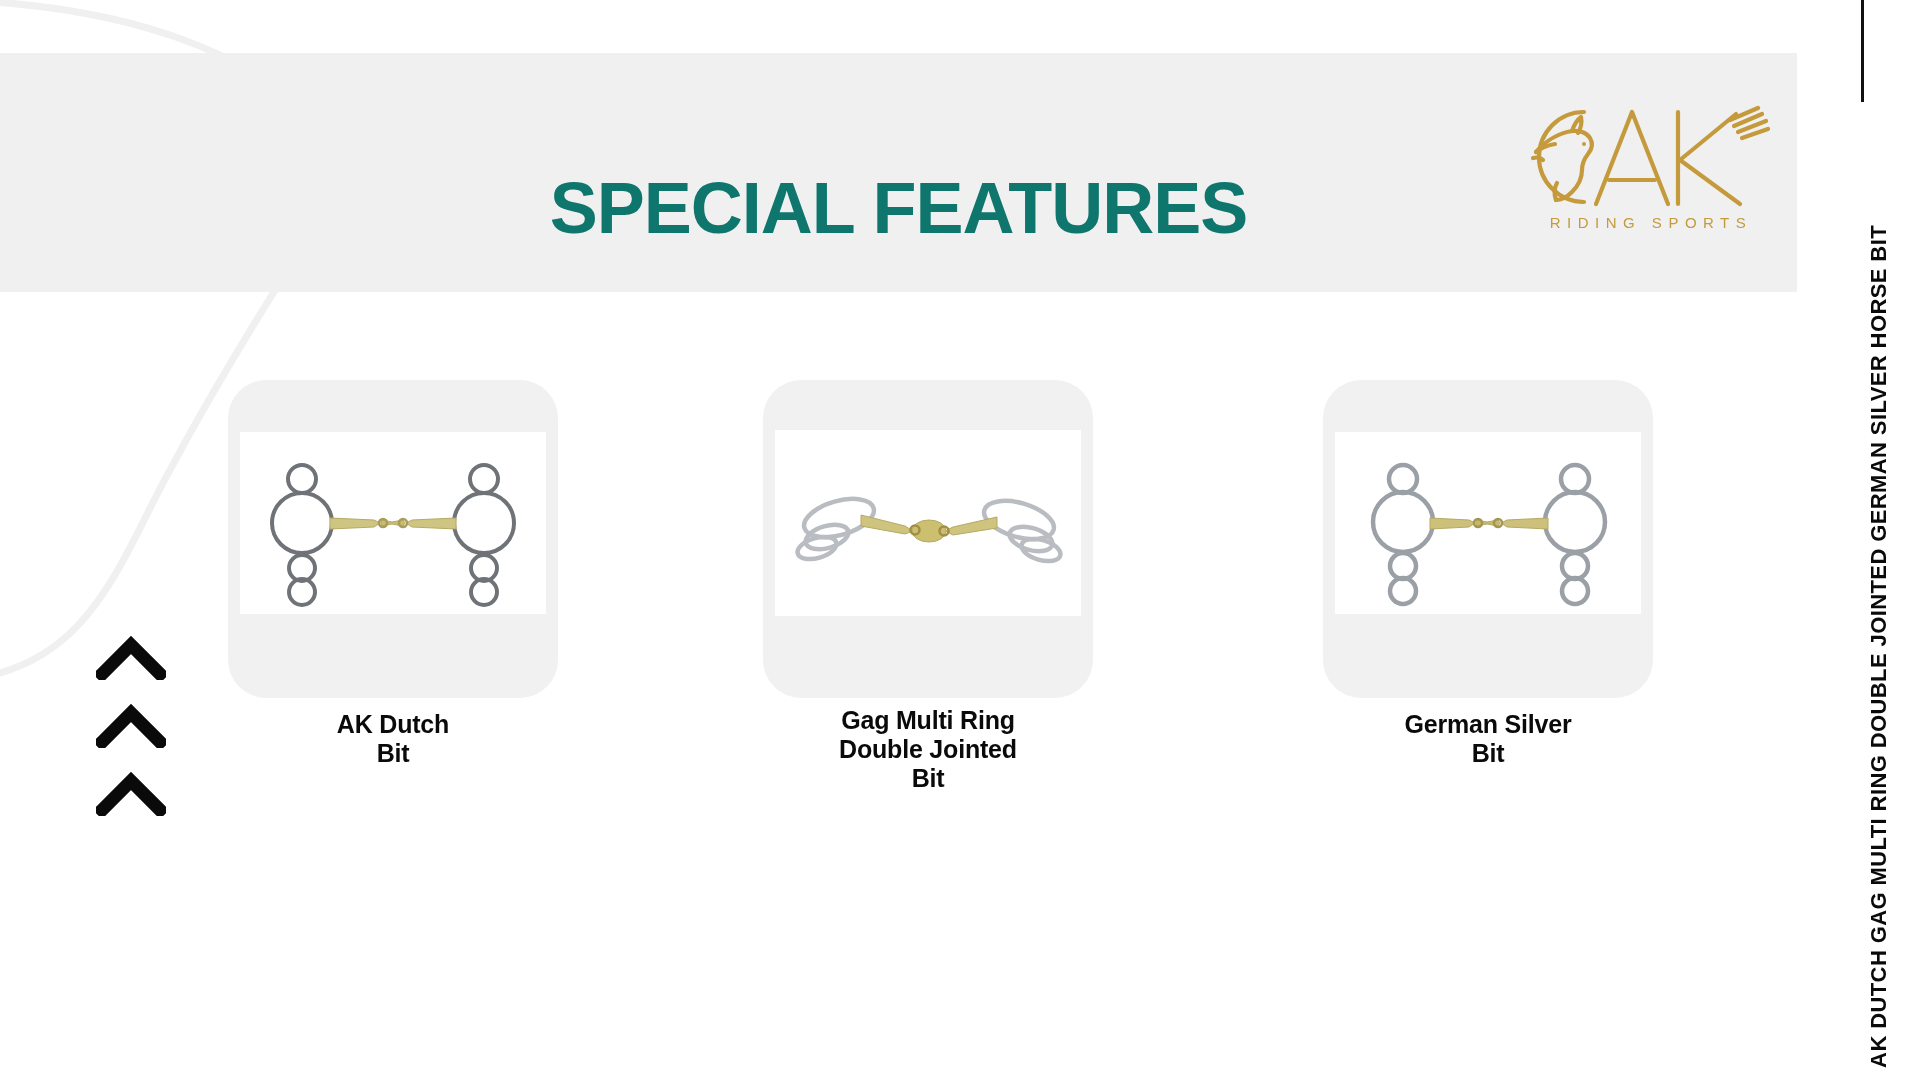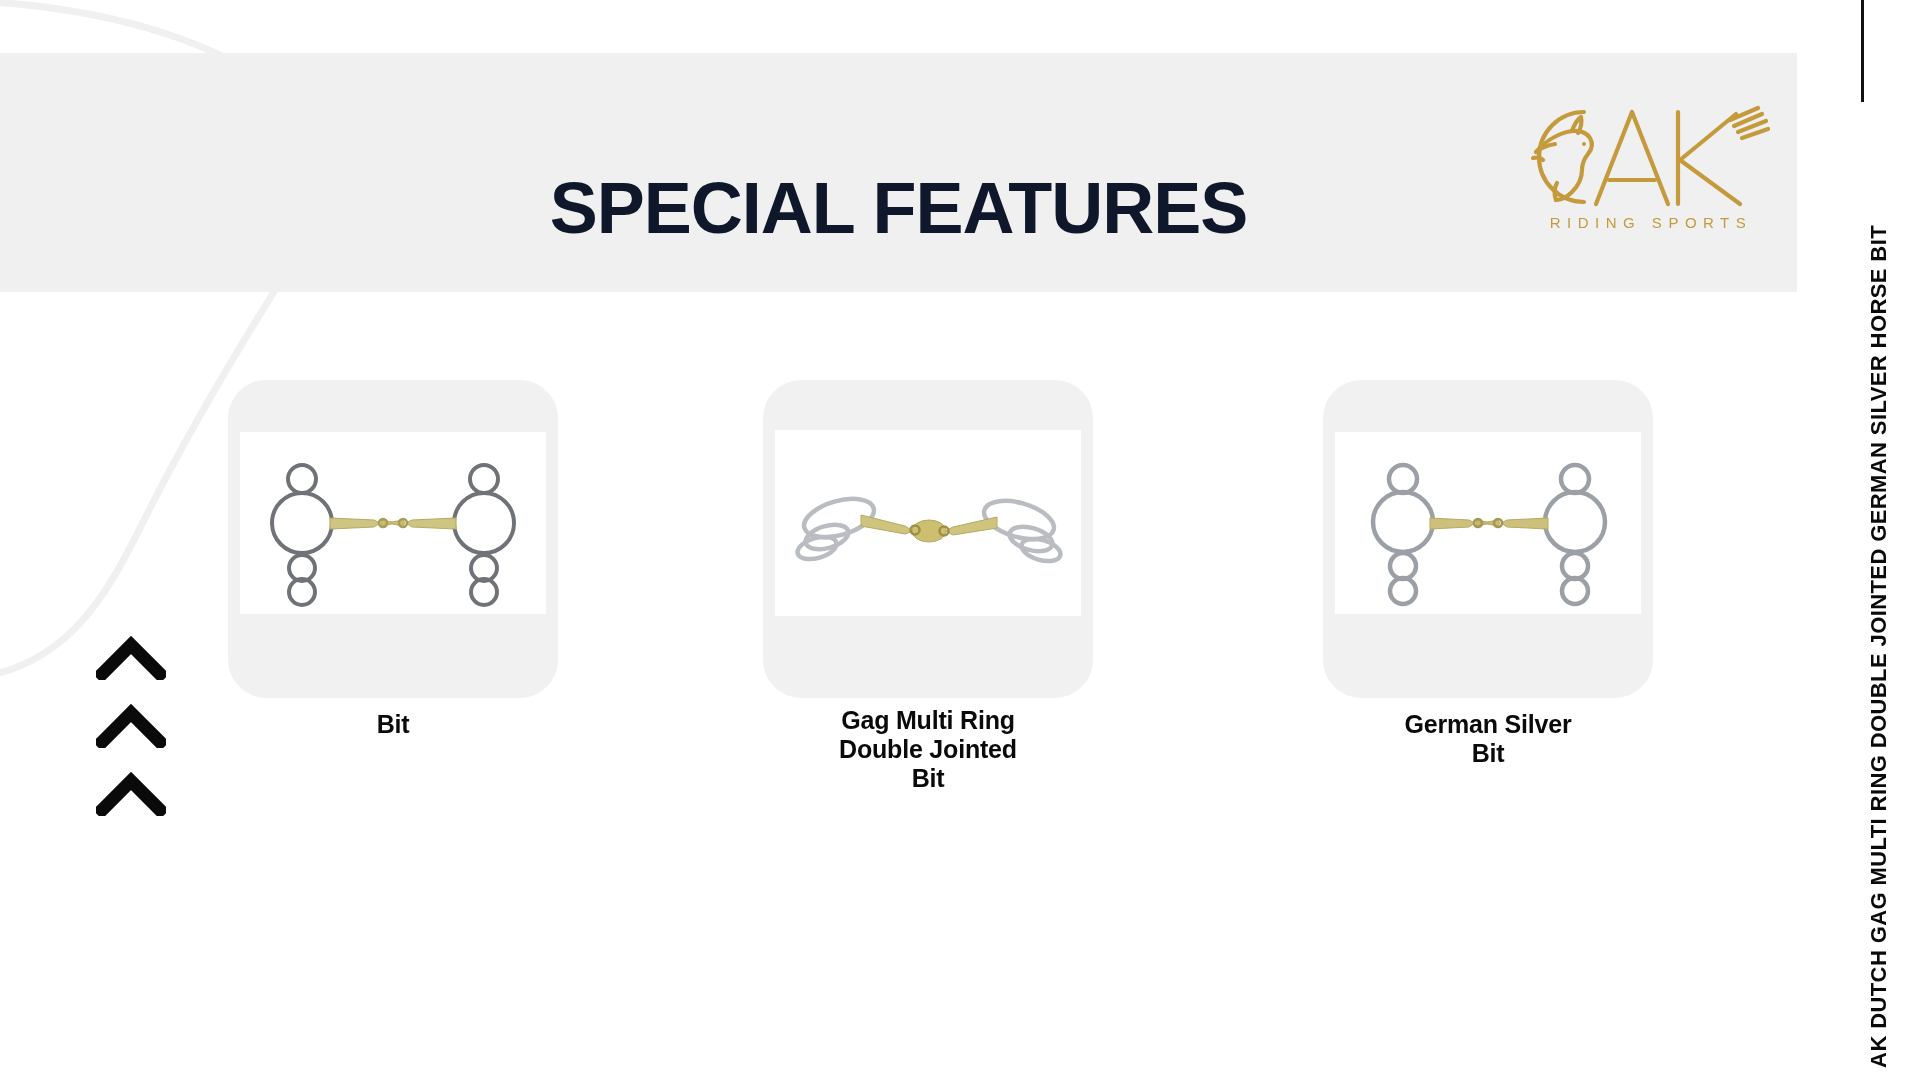--- a/index.html
+++ b/index.html
@@ -40,21 +40,21 @@
     left: 0;
     top: 0;
     width: 1797px;
     height: 309px;
     display: flex;
     align-items: center;
     justify-content: center;
     font-size: 72px;
     font-weight: 700;
     letter-spacing: -1px;
-    color: #0f172a;
+    color: #0f766e;
     white-space: nowrap;
   }
 
   
   .brand-logo {
     position: absolute;
     left: 1508px;
     top: 100px;
     width: 285px;
     height: 135px;
@@ -245,20 +245,21 @@
               <path d="M 141 88 L 152 90 L 163 88 L 165 91 L 163 94 L 152 92 L 141 94 Z" fill="#c9bd74"></path>
             </g>
             <g fill="none" stroke="#a89c57" stroke-width="2.5">
               <circle cx="143" cy="91" r="4"></circle>
               <circle cx="163" cy="91" r="4"></circle>
             </g>
           </svg>
         </div>
       </div>
       <div class="product-label">
+        <div>AK Dutch</div>
         <div>Bit</div>
       </div>
     </div>
 
     <div class="product-card-wrap p1">
       <div class="product-card">
         <div class="product-photo tall">
           <svg viewBox="0 0 306 186">
             <g fill="none" stroke="#b9bdc2" stroke-width="4.5">
 

